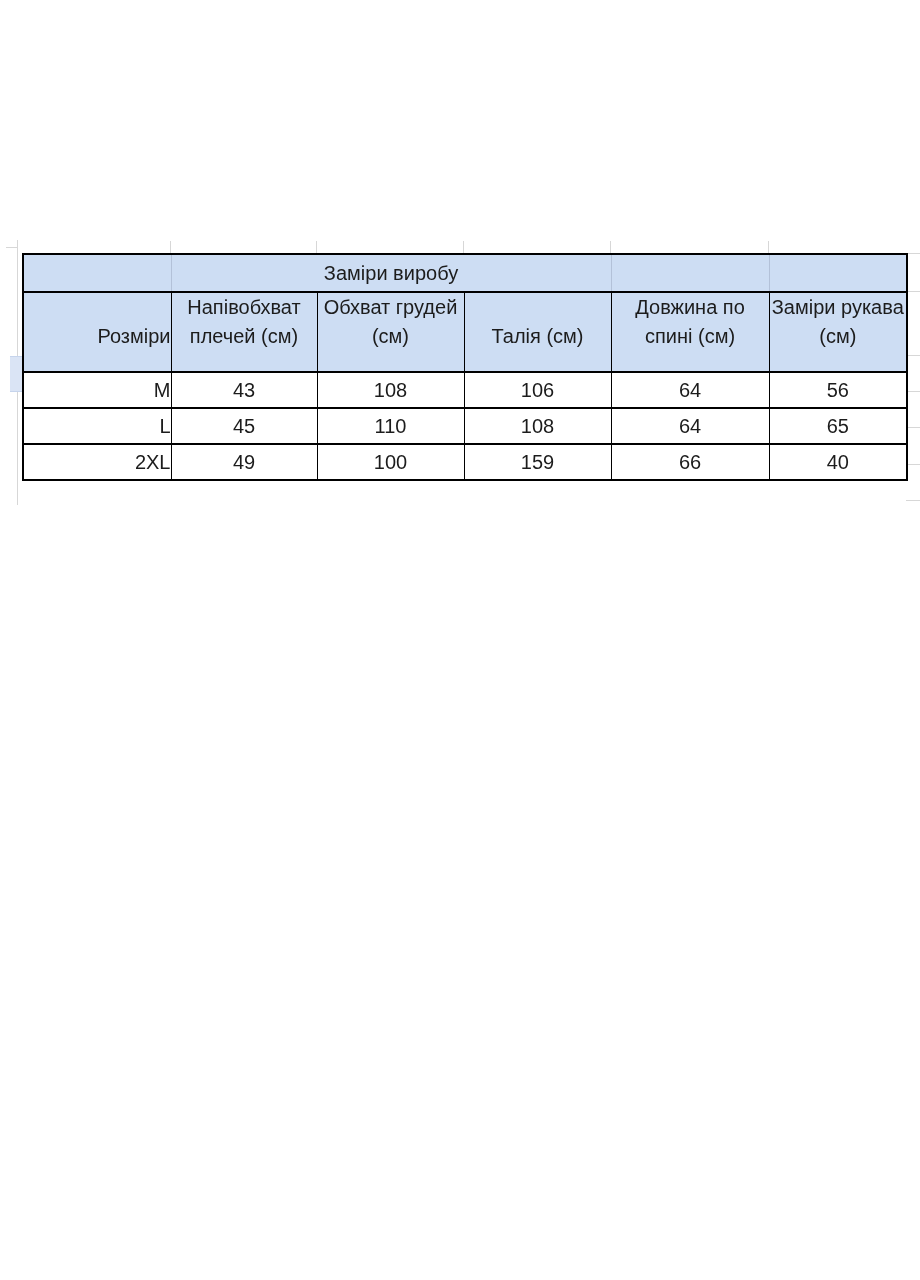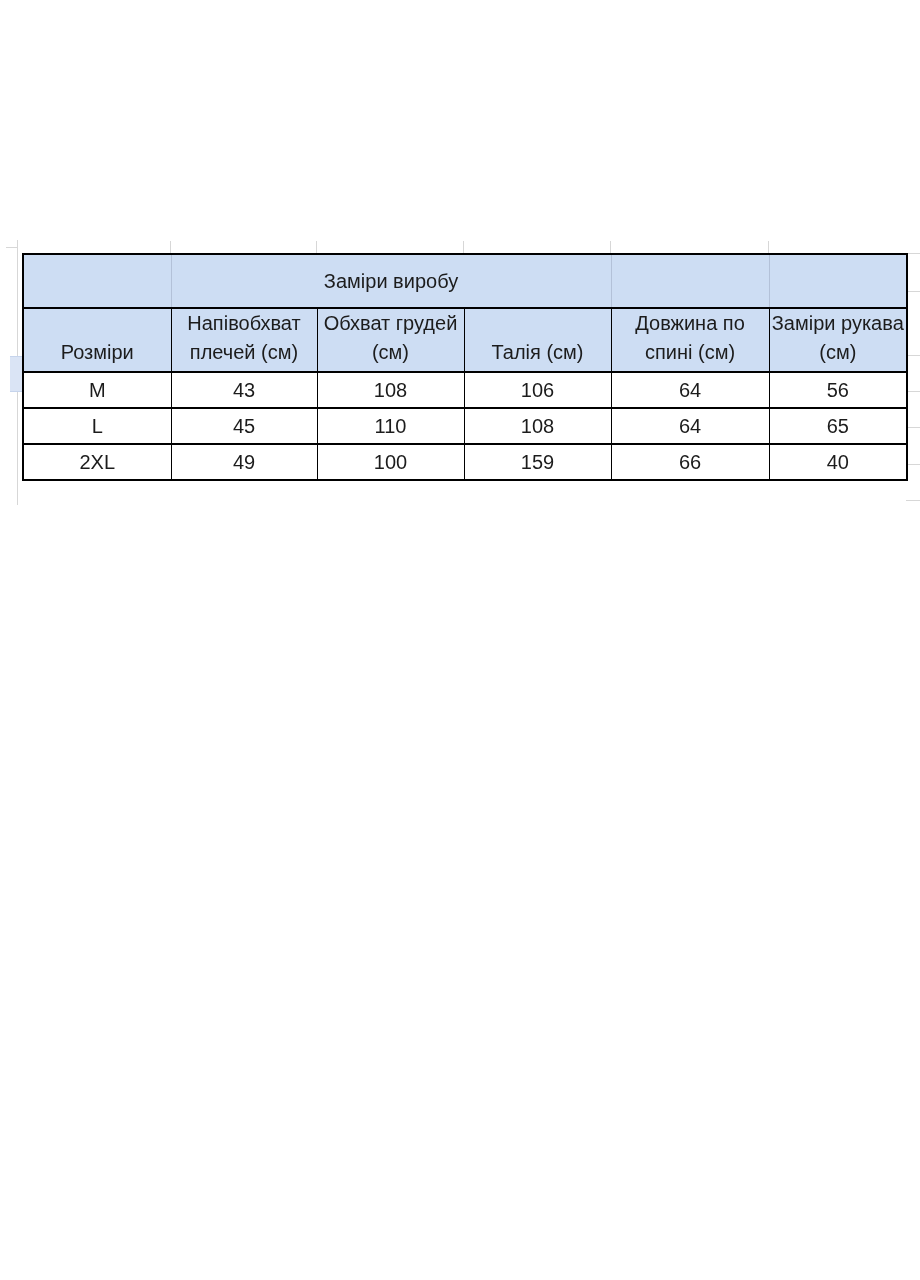--- a/index.html
+++ b/index.html
@@ -29,40 +29,40 @@
   table.size-chart td {
     border-left: 1px solid #000000;
     border-right: 1px solid #000000;
     border-top: 2px solid #000000;
     border-bottom: 2px solid #000000;
     text-align: center;
     font-size: 20px;
     padding: 0;
     overflow: hidden;
   }
-  table.size-chart td:first-child { border-left-width: 2px; }
+  table.size-chart td:first-child { border-left-width: 2px; text-align: right; }
   table.size-chart td:last-child  { border-right-width: 2px; }
 
   
-  tr.title-row { height: 54px; }
+  tr.title-row { height: 38px; }
   tr.title-row td {
     background: #cdddf3;
     vertical-align: middle;
     border-left: 1px solid #b3c1d8;
     border-right: 1px solid #b3c1d8;
   }
   tr.title-row td:first-child { border-left: 2px solid #000000; }
   tr.title-row td:last-child  { border-right: 2px solid #000000; }
 
   
   tr.header-row { height: 64px; }
   tr.header-row td {
     background: #cdddf3;
     vertical-align: bottom;
-    padding-bottom: 4px;
+    padding-bottom: 20px;
     line-height: 29px;
   }
 
   
   tr.data-row { height: 36px; }
   tr.data-row td { vertical-align: middle; }
 
   
   .gridline {
     position: absolute;

